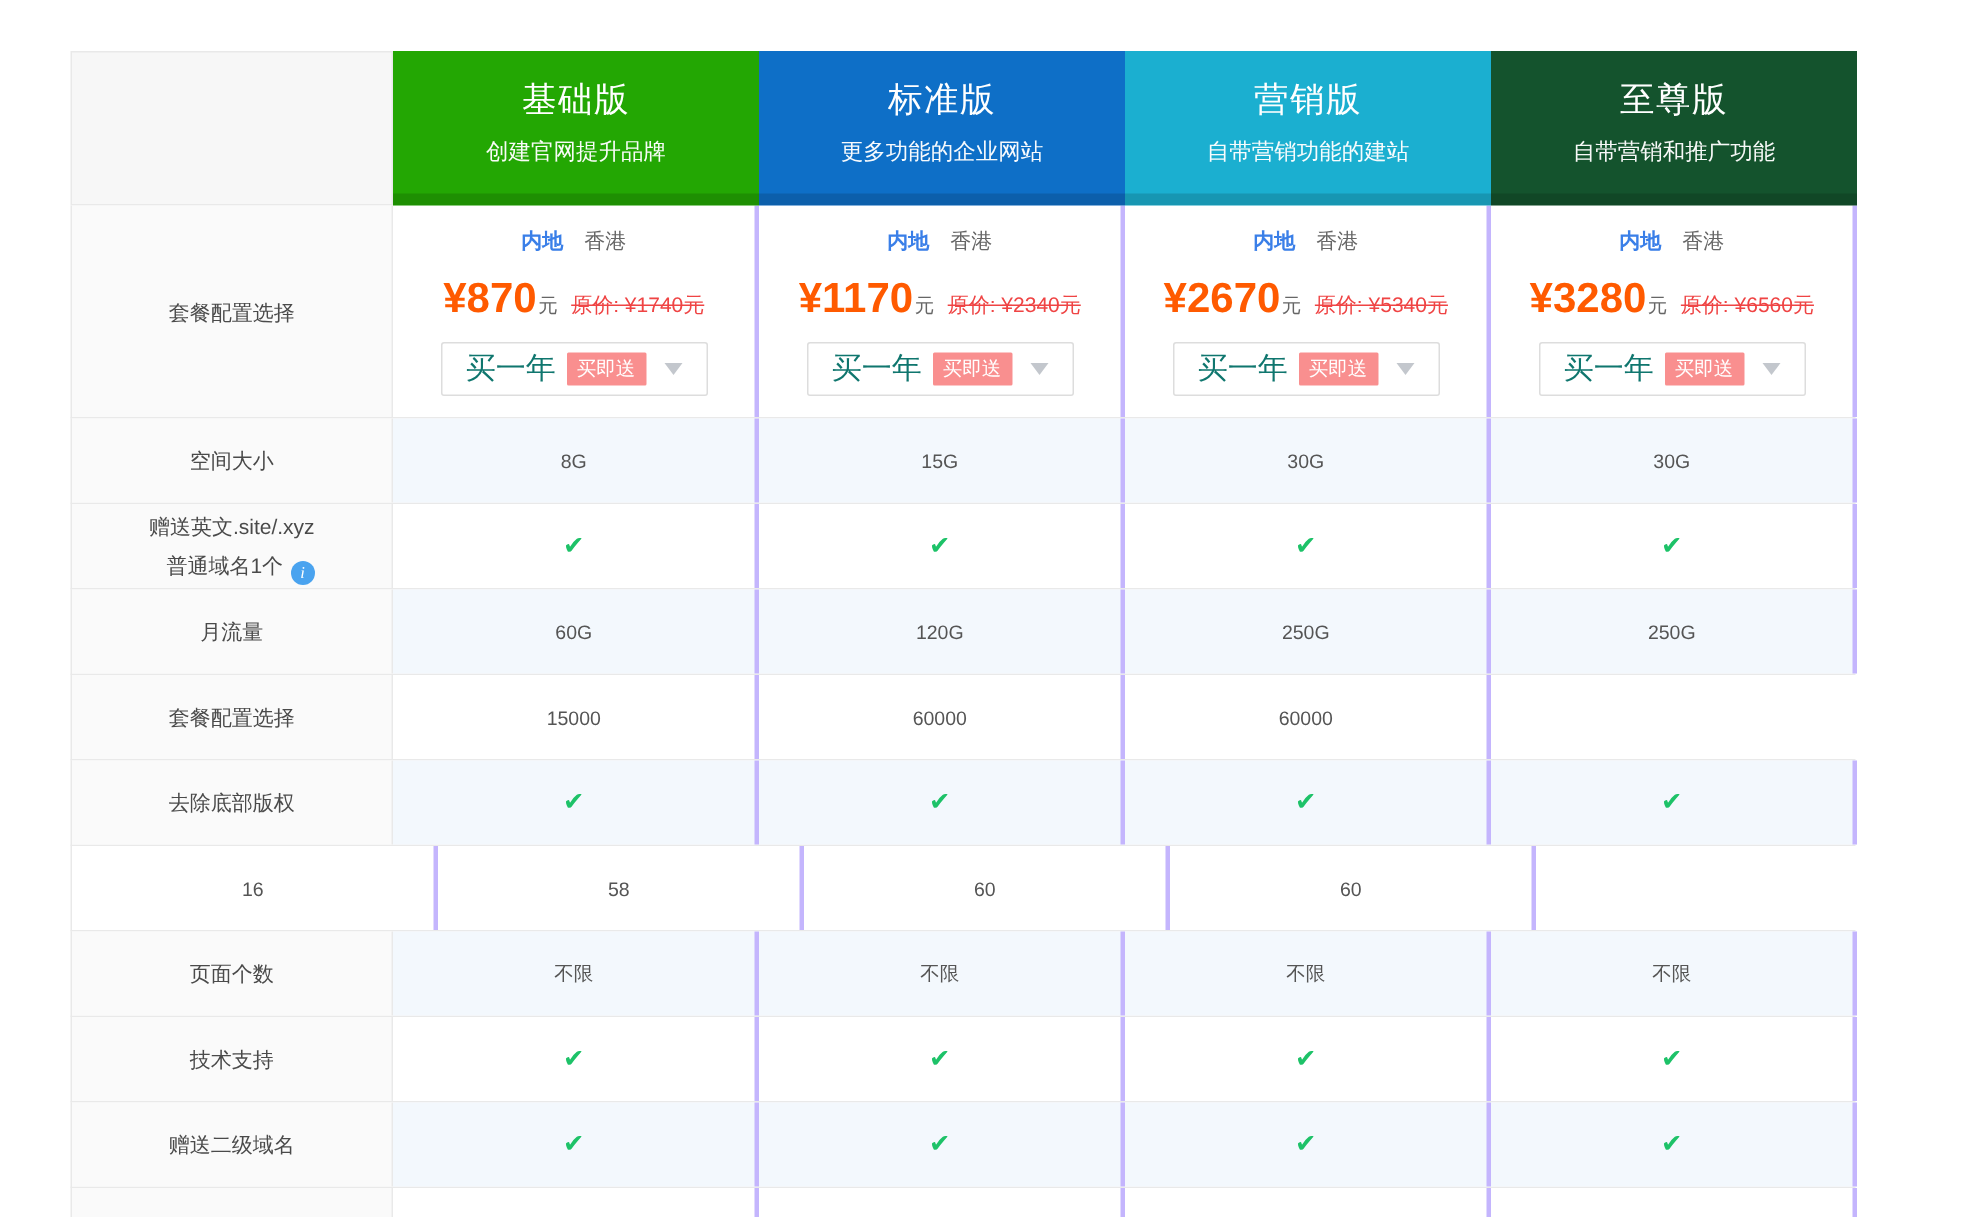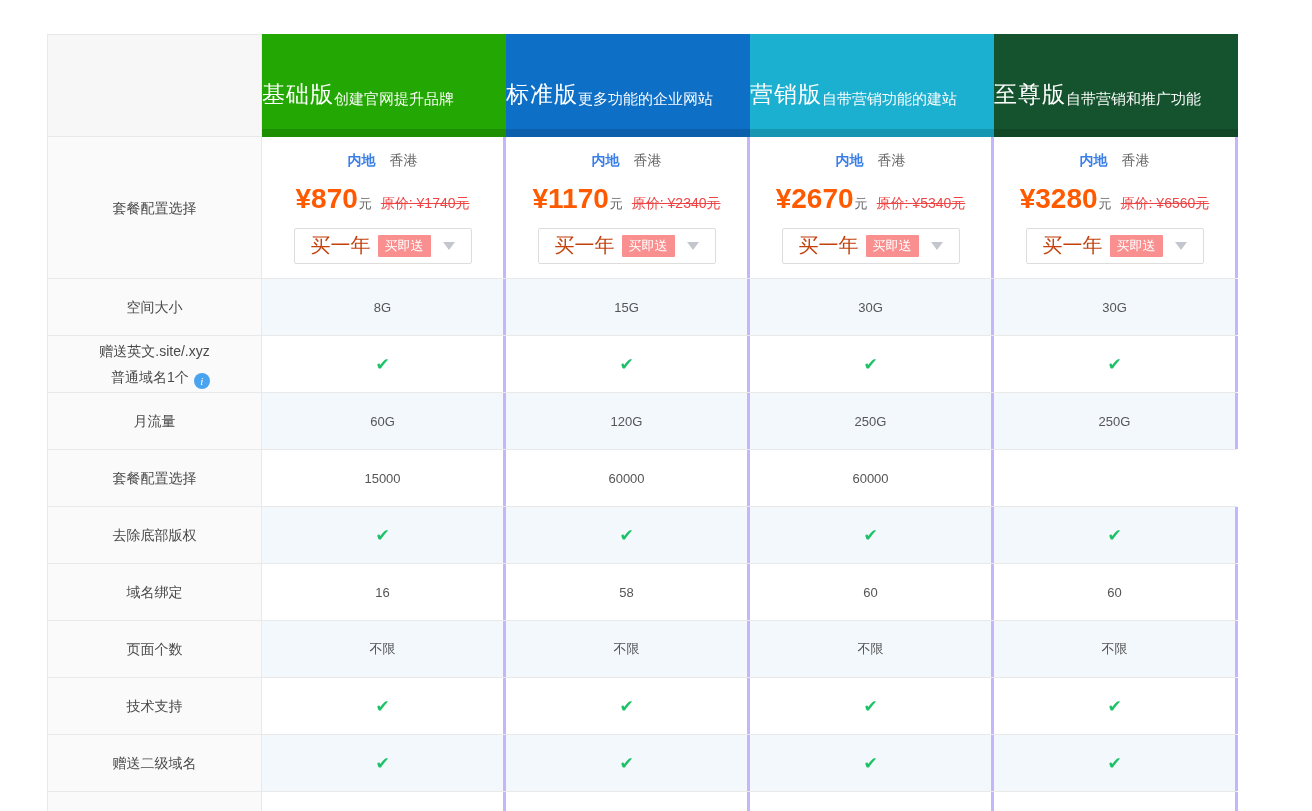--- a/index.html
+++ b/index.html
@@ -7,39 +7,39 @@
   .table{position:absolute;left:47px;top:34px;width:1190px;}
   .row{display:flex;border-left:1px solid #e9e9e9;box-sizing:border-box;}
   .label-col{width:214px;flex:0 0 214px;background:#fafafa;border-right:1px solid #e9e9e9;
     display:flex;flex-direction:column;align-items:center;justify-content:center;
     font-size:14px;color:#4a4a4a;box-sizing:border-box;text-align:right;line-height:24px;}
   .cell{width:244px;flex:0 0 244px;border-right:3px solid #c4b5fd;box-sizing:border-box;
     display:flex;align-items:center;justify-content:center;font-size:13px;color:#555;}
   
   .header-row{height:103px;}
   .corner{background:#f7f7f7;border-top:1px solid #e9e9e9;border-bottom:1px solid #e9e9e9;}
-  .plan-header{position:relative;border:none;flex-direction:row;justify-content:flex-start;
+  .plan-header{position:relative;border:none;flex-direction:column;justify-content:flex-start;
     padding-top:17px;color:#fff;overflow:hidden;}
   .plan-header::after{content:"";position:absolute;left:0;right:0;bottom:0;height:8px;
     background:rgba(0,0,0,0.14);}
   .plan-title{font-size:23px;letter-spacing:1px;}
   .plan-tagline{font-size:15px;margin-top:10px;opacity:.97;}
   
   .config-row{height:142px;border-bottom:1px solid #e9e9e9;}
   .plan-card{flex-direction:column;gap:13px;background:#fff;}
   .region-tabs{display:flex;gap:14px;font-size:14px;}
   .tab{color:#666;cursor:pointer;}
   .tab.active{color:#3a7fe8;font-weight:bold;}
   .price-line{display:flex;align-items:baseline;white-space:nowrap;}
   .price{color:#ff5a00;font-size:28px;font-weight:bold;}
   .unit{color:#666;font-size:13px;margin-left:1px;}
   .original{color:#ef4444;font-size:14px;margin-left:9px;text-decoration:line-through;}
   .term-select{height:34px;min-width:156px;border:1px solid #ddd;border-radius:2px;background:#fff;
     display:flex;align-items:center;justify-content:center;padding:0 10px;cursor:pointer;}
-  .term{font-size:20px;color:#c2410c;}
+  .term{font-size:20px;color:#0f766e;}
   .gift-badge{background:#f98f8f;color:#fff;font-size:13px;padding:2px 7px;margin-left:7px;border-radius:1px;}
   .caret{width:0;height:0;border-left:6px solid transparent;border-right:6px solid transparent;
     border-top:8px solid #c3c7cd;margin-left:12px;}
   
   .feature-row{height:57px;border-bottom:1px solid #e9e9e9;}
   .feature-row.alt .cell{background:#f3f8fd;}
   .feature-row .cell{background:#fff;}
   .check-cell{color:#1dc268;font-size:17px;font-weight:bold;}
   .partial-row{height:40px;}
   .partial-row .cell{background:#fff;}
@@ -185,21 +185,20 @@
 
   <div class="row feature-row alt">
     <div class="label-col">去除底部版权</div>
     <div class="cell check-cell">✔</div>
     <div class="cell check-cell">✔</div>
     <div class="cell check-cell">✔</div>
     <div class="cell check-cell">✔</div>
   </div>
 
   <div class="row feature-row">
-    <div class="label-col">域名绑定</div>
     <div class="cell">16</div>
     <div class="cell">58</div>
     <div class="cell">60</div>
     <div class="cell">60</div>
   </div>
 
   <div class="row feature-row alt">
     <div class="label-col">页面个数</div>
     <div class="cell">不限</div>
     <div class="cell">不限</div>

